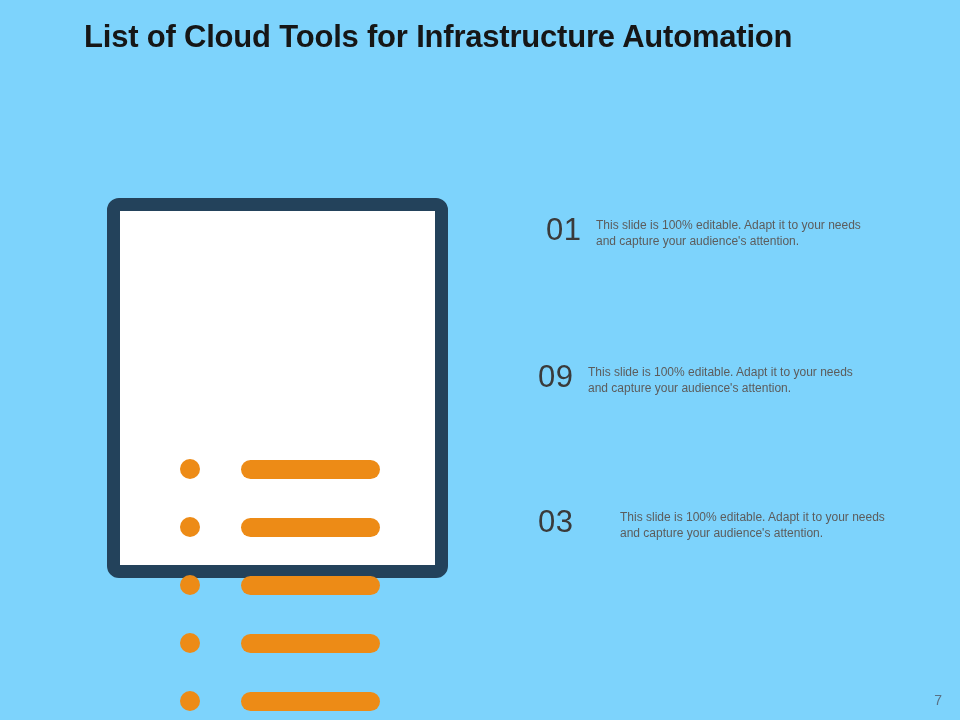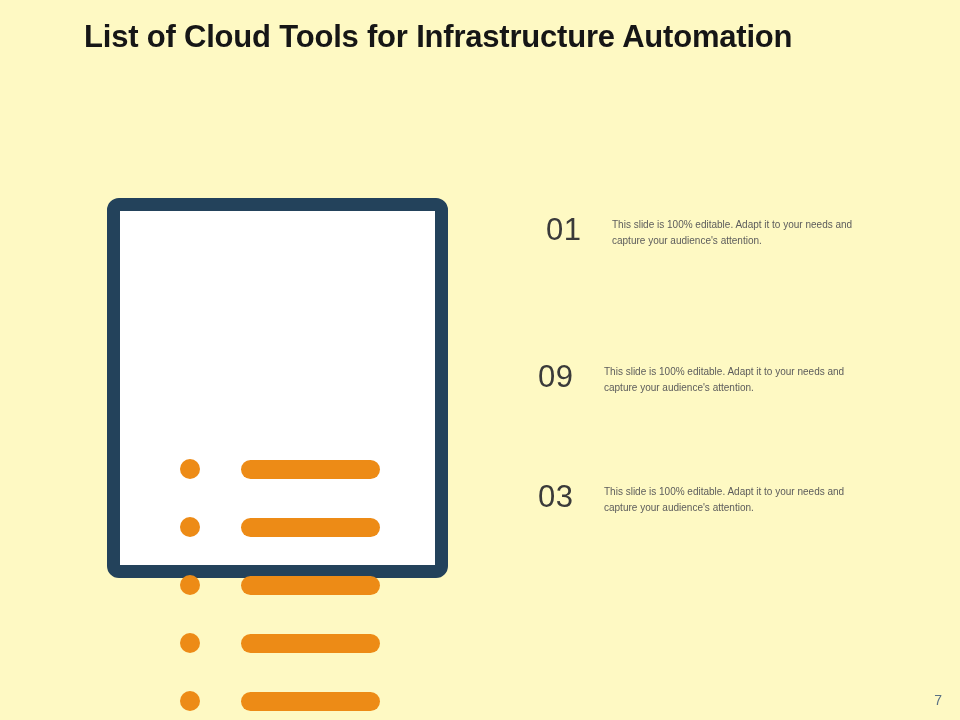--- a/index.html
+++ b/index.html
@@ -13,21 +13,21 @@
     font-family: "Liberation Sans", sans-serif;
     overflow: hidden;
     position: relative;
   }
 
   .slide {
     position: absolute;
     inset: 0;
     width: 960px;
     height: 720px;
-    background: #fef9c3;
+    background: #7dd3fc;
   }
 
   
   .slide-title {
     position: absolute;
     left: 84px;
     top: 18px;
     width: 800px;
     font-size: 31px;
     font-weight: 700;
@@ -93,23 +93,23 @@
   .block-number {
     font-size: 31px;
     font-weight: 400;
     color: #3A3A3A;
     line-height: 34px;
     letter-spacing: 0.5px;
     flex: 0 0 auto;
     width: 42px;
   }
   .block-text {
-    margin-left: 24px;
+    margin-left: 8px;
     width: 268px;
-    font-size: 10px;
+    font-size: 12px;
     line-height: 16px;
     color: #5C5C5C;
     padding-top: 4px;
   }
 
   
   .page-number {
     position: absolute;
     right: 18px;
     bottom: 12px;
@@ -160,20 +160,20 @@
   <div class="text-block" style="left:546px; top:213px;">
     <div class="block-number">01</div>
     <div class="block-text">This slide is 100% editable. Adapt it to your needs and capture your audience's attention.</div>
   </div>
 
   <div class="text-block" style="left:538px; top:360px;">
     <div class="block-number">09</div>
     <div class="block-text">This slide is 100% editable. Adapt it to your needs and capture your audience's attention.</div>
   </div>
 
-  <div class="text-block" style="left:538px; top:480px;">
+  <div class="text-block" style="left:538px; top:505px;gap:32px;">
     <div class="block-number">03</div>
     <div class="block-text">This slide is 100% editable. Adapt it to your needs and capture your audience's attention.</div>
   </div>
 
   <div class="page-number">7</div>
 
 </div>
 
 </body></html>

